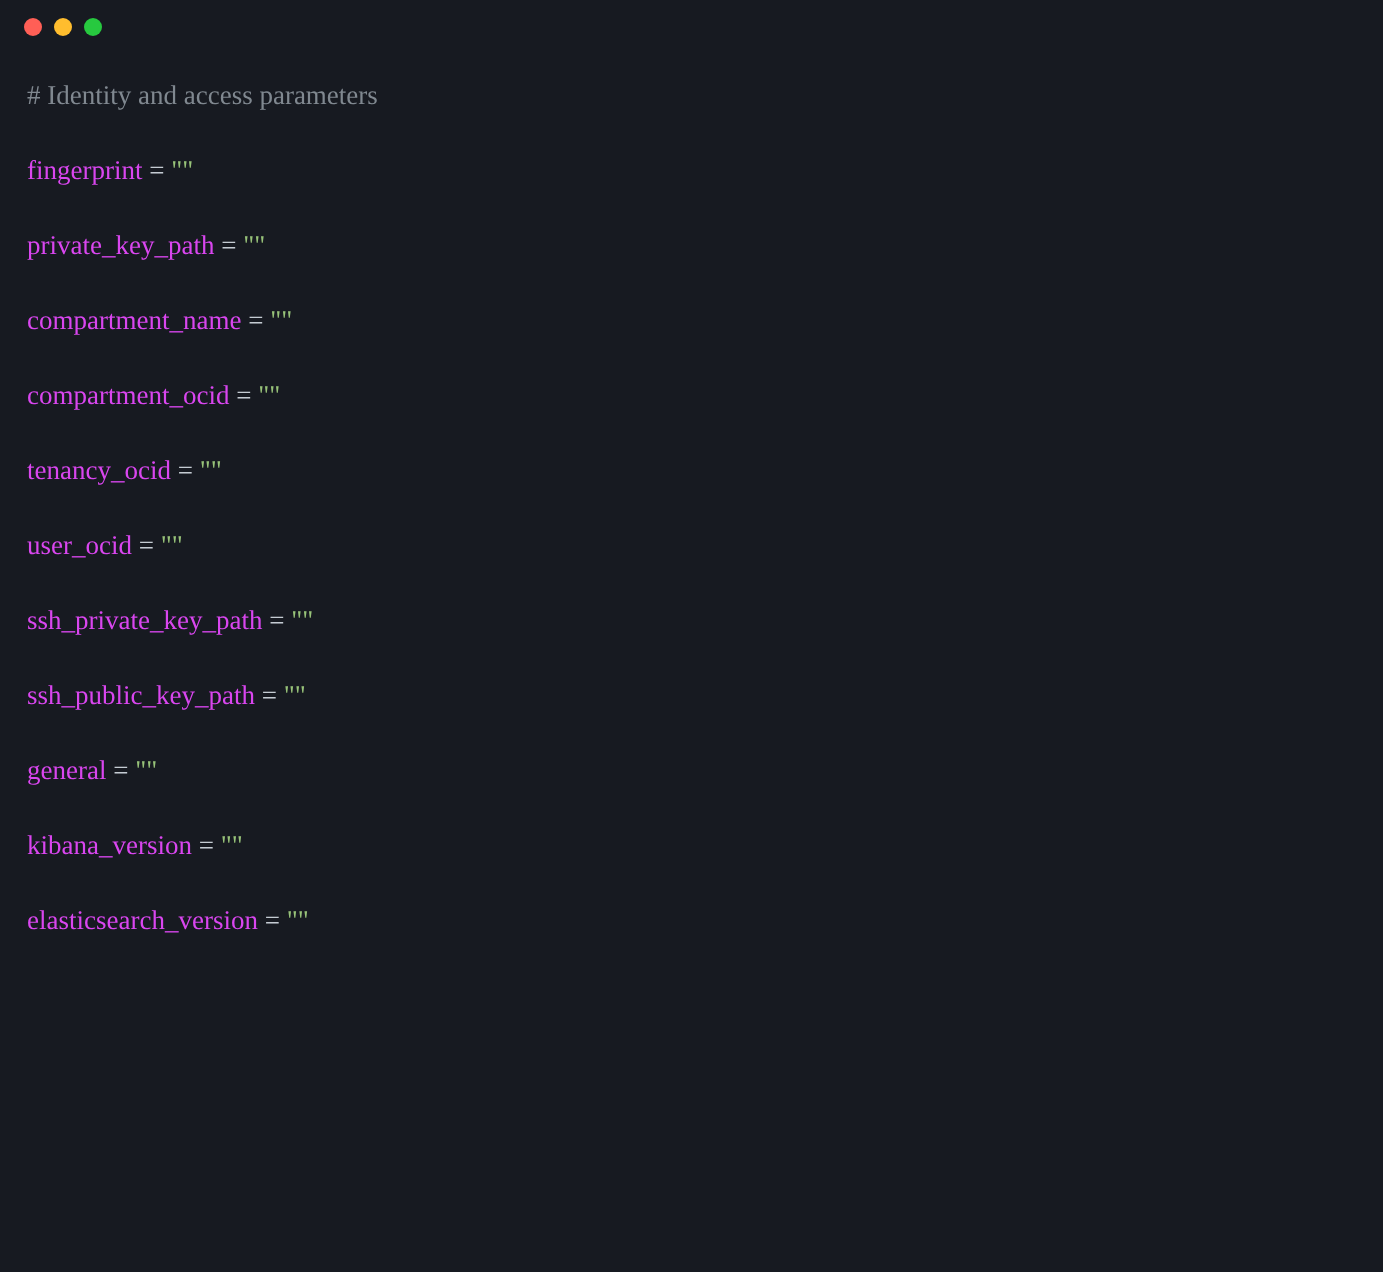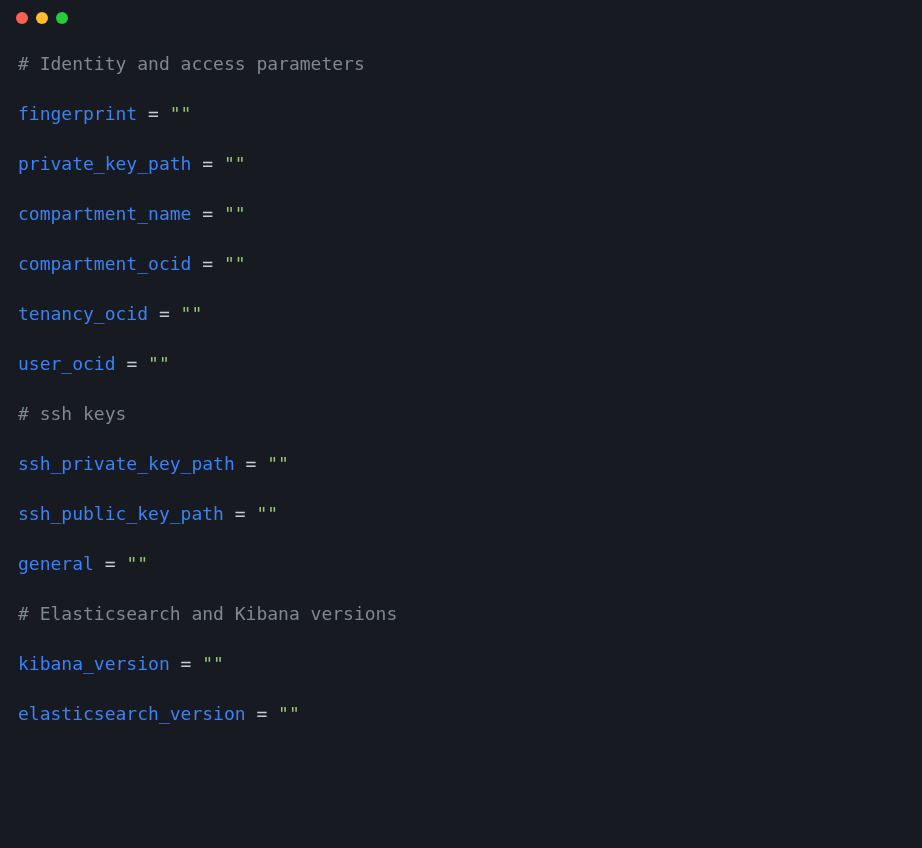--- a/index.html
+++ b/index.html
@@ -1,18 +1,19 @@
 <!DOCTYPE html>
 <html><head>
   <meta charset="utf-8">
   <style>
     * {
       margin: 0;
       padding: 0;
       box-sizing: border-box;
+      font-family: Liberation Serif, serif;
     }
     body {
       background-color: #171a21;
       width: 922px;
       height: 848px;
       font-family: 'Menlo', 'Monaco', 'Consolas', monospace;
       font-size: 18px;
       position: relative;
     }
     .titlebar {
@@ -37,21 +38,21 @@
       white-space: pre;
       margin-bottom: 23px;
     }
     .line:last-child {
       margin-bottom: 0;
     }
     .comment {
       color: #808890;
     }
     .var-name {
-      color: #3b82f6;
+      color: #d946ef;
     }
     .equals {
       color: #c5ccd3;
     }
     .string {
       color: #98c379;
     }
   </style>
 </head>
 <body>
@@ -71,28 +72,26 @@
   <div class="line"><span class="var-name">private_key_path</span><span class="equals"> = </span><span class="string">""</span></div>
 
   <div class="line"><span class="var-name">compartment_name</span><span class="equals"> = </span><span class="string">""</span></div>
 
   <div class="line"><span class="var-name">compartment_ocid</span><span class="equals"> = </span><span class="string">""</span></div>
 
   <div class="line"><span class="var-name">tenancy_ocid</span><span class="equals"> = </span><span class="string">""</span></div>
 
   <div class="line"><span class="var-name">user_ocid</span><span class="equals"> = </span><span class="string">""</span></div>
 
-  <div class="line"><span class="comment"># ssh keys</span></div>
 
   <div class="line"><span class="var-name">ssh_private_key_path</span><span class="equals"> = </span><span class="string">""</span></div>
 
   <div class="line"><span class="var-name">ssh_public_key_path</span><span class="equals"> = </span><span class="string">""</span></div>
 
 
   <div class="line"><span class="var-name">general</span><span class="equals"> = </span><span class="string">""</span></div>
 
-  <div class="line"><span class="comment"># Elasticsearch and Kibana versions</span></div>
 
   <div class="line"><span class="var-name">kibana_version</span><span class="equals"> = </span><span class="string">""</span></div>
 
   <div class="line"><span class="var-name">elasticsearch_version</span><span class="equals"> = </span><span class="string">""</span></div>
 
 </div>
 
 </body></html>

